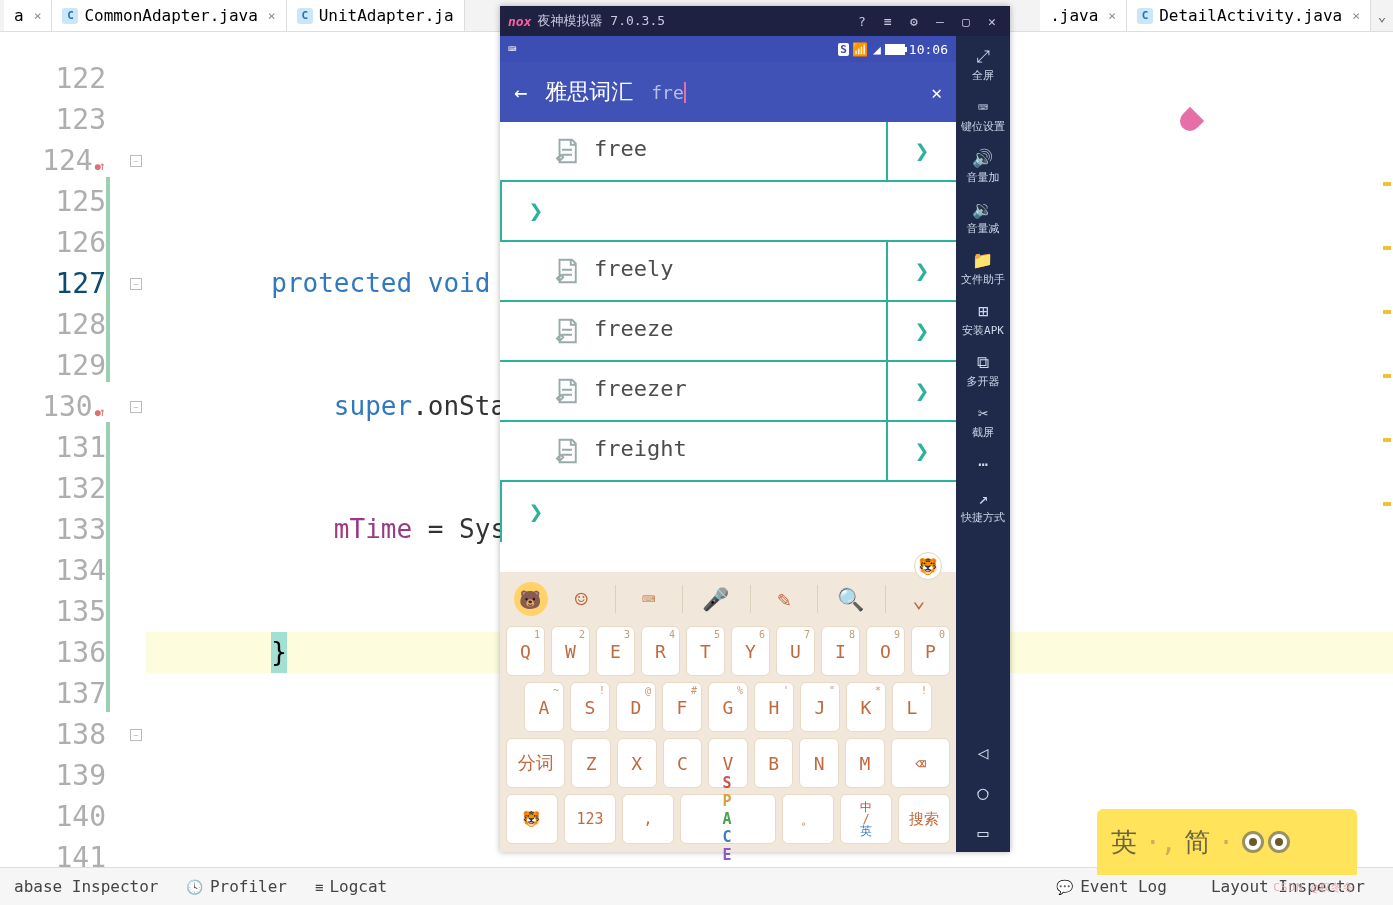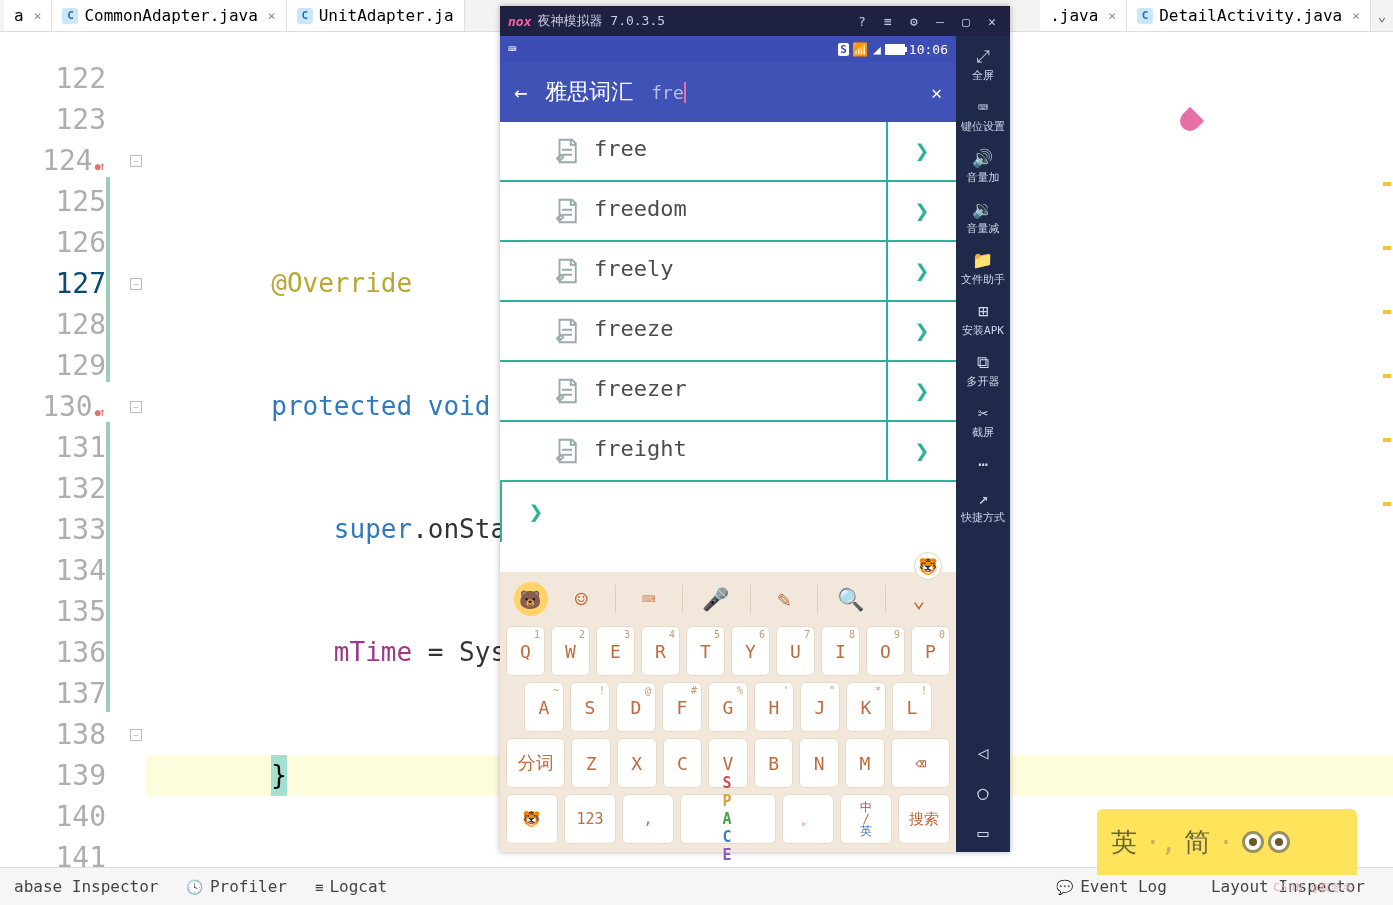--- a/index.html
+++ b/index.html
@@ -218,21 +218,20 @@
     <div class="fold">
         <span class="fold-mark">−</span>
       </div>
     <div class="fold"></div>
       <div class="fold"></div>
       <div class="fold"></div>
   </div>
 
   <div class="code-col">
     <div class="code-row"></div>
-    <div class="code-row">        <span class="kw-anno">@Override</span></div>
     <div class="code-row">        <span class="kw-key">protected void</span><span class="kw-id"> onStart</span></div>
     <div class="code-row">            <span class="kw-key">super</span><span class="kw-id">.onStart();</span></div>
     <div class="code-row">            <span class="kw-var">mTime</span><span class="kw-id"> = System.</span><span class="kw-id" style="font-style:italic">cur</span></div>
     <div class="code-row hl">        <span class="caret">}</span></div>
     <div class="code-row"></div>
     
     
     
     
     
@@ -317,26 +316,20 @@
       <div class="wrow">
         <div class="wmain">
             <span class="wicon"><svg viewBox="0 0 24 24">
                 <path fill="none" stroke="#9aa" stroke-width="1.5" d="M6 3h10l3 3v15H6z M15 3v4h4 M8 11h8 M8 15h8 M4 18l3-3 2 2-3 3z"></path>
               </svg></span>
             <span>free</span>
           </div>
         <div class="warrow">❯</div>
       </div>
       <div class="wrow">
-        <div class="wmain">
-            <span class="wicon"><svg viewBox="0 0 24 24">
-                <path fill="none" stroke="#9aa" stroke-width="1.5" d="M6 3h10l3 3v15H6z M15 3v4h4 M8 11h8 M8 15h8 M4 18l3-3 2 2-3 3z"></path>
-              </svg></span>
-            <span>freedom</span>
-          </div>
         <div class="warrow">❯</div>
       </div>
       <div class="wrow">
         <div class="wmain">
             <span class="wicon"><svg viewBox="0 0 24 24">
                 <path fill="none" stroke="#9aa" stroke-width="1.5" d="M6 3h10l3 3v15H6z M15 3v4h4 M8 11h8 M8 15h8 M4 18l3-3 2 2-3 3z"></path>
               </svg></span>
             <span>freely</span>
           </div>
         <div class="warrow">❯</div>

